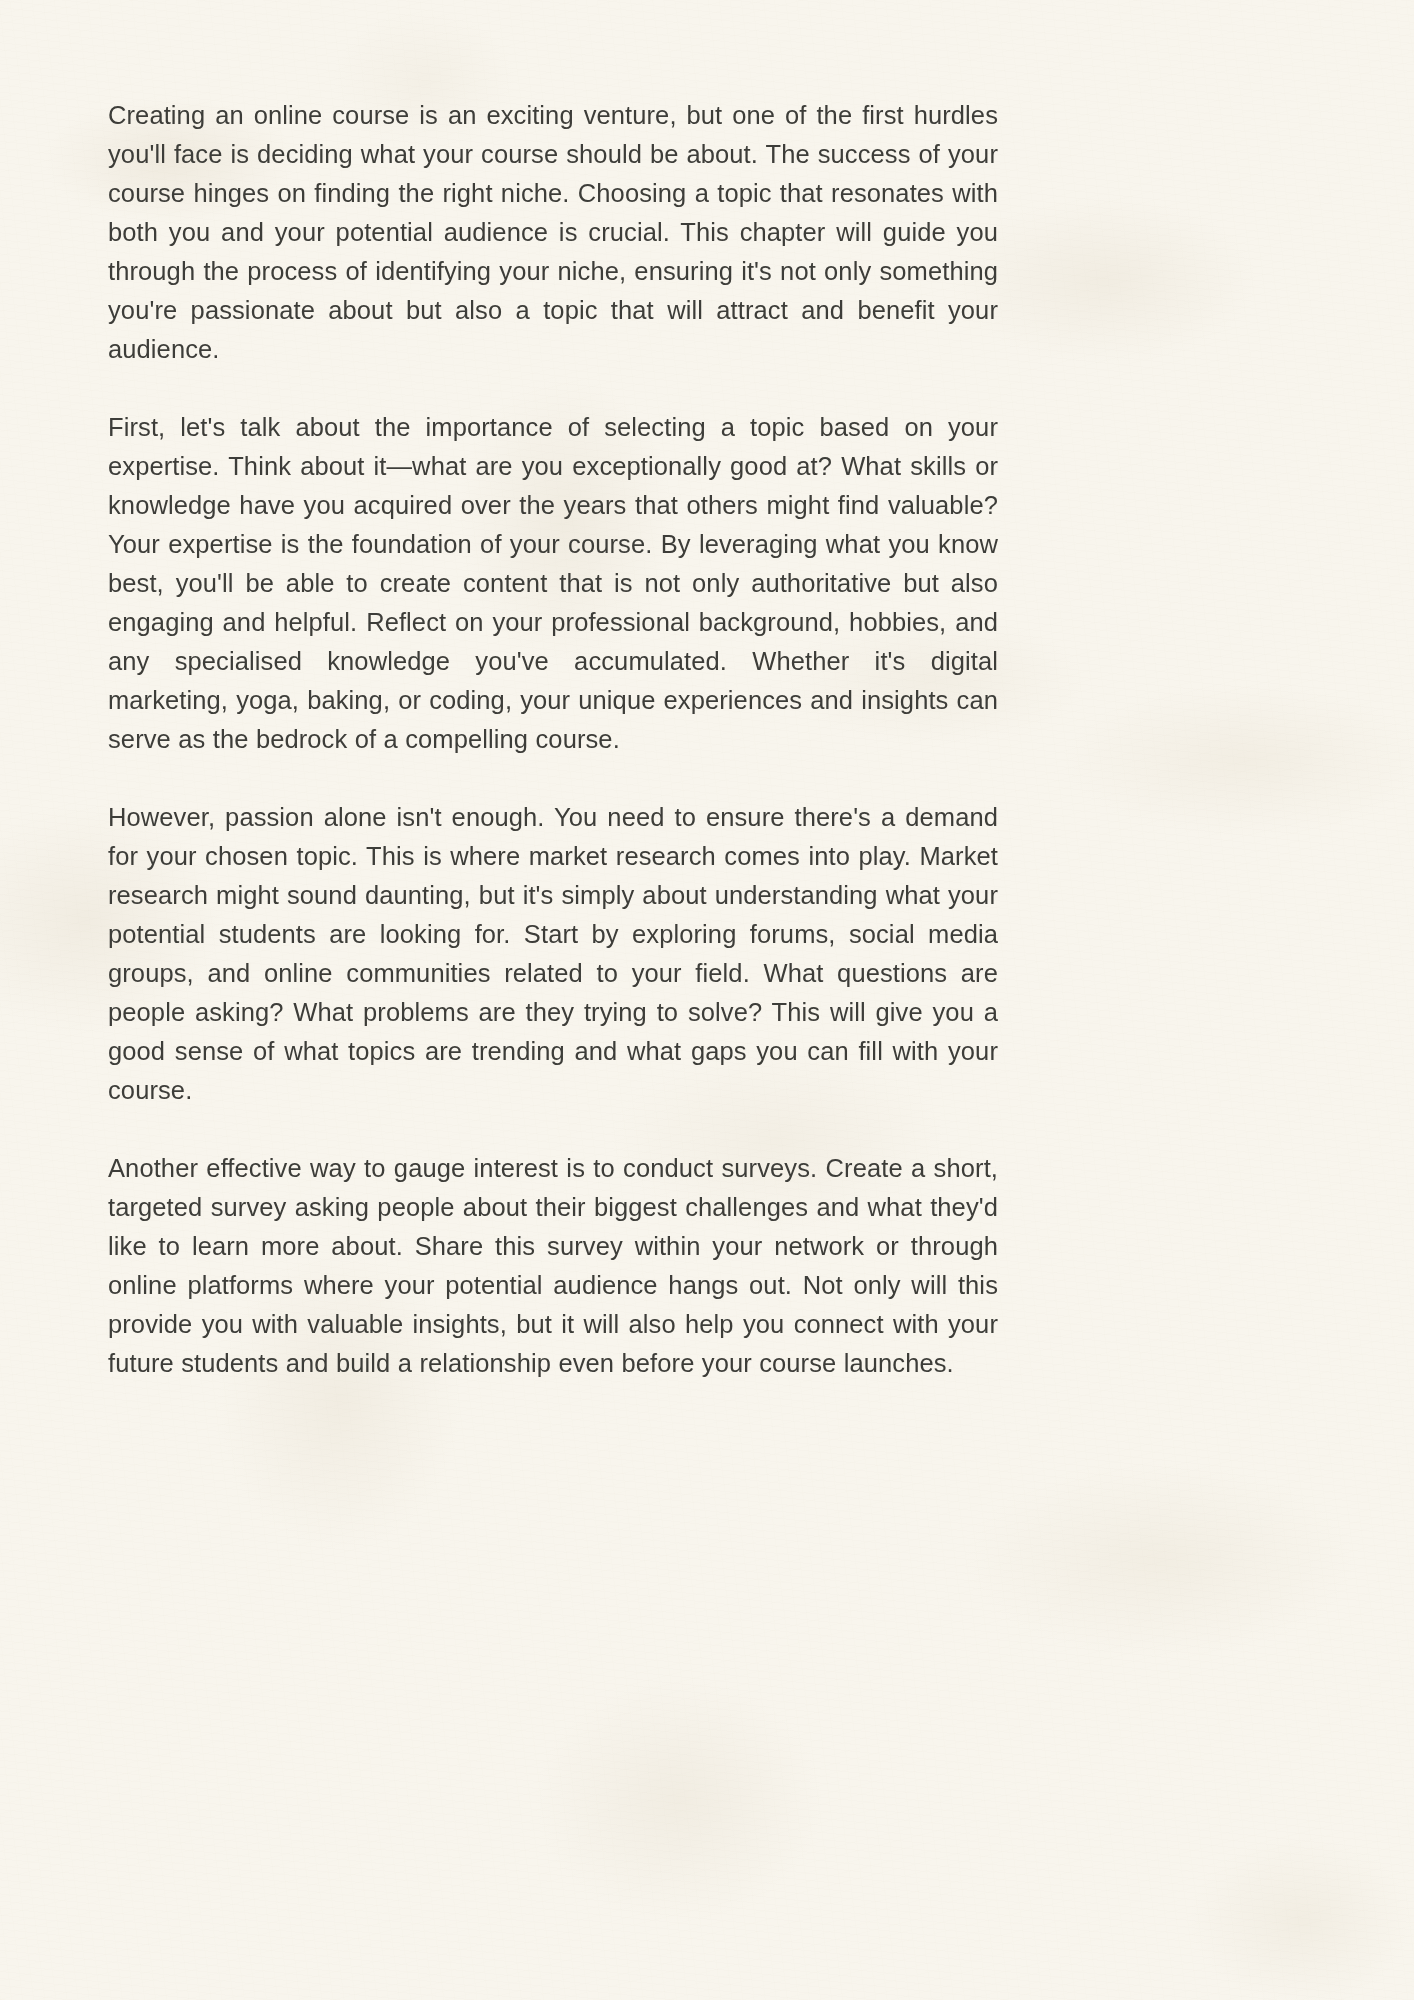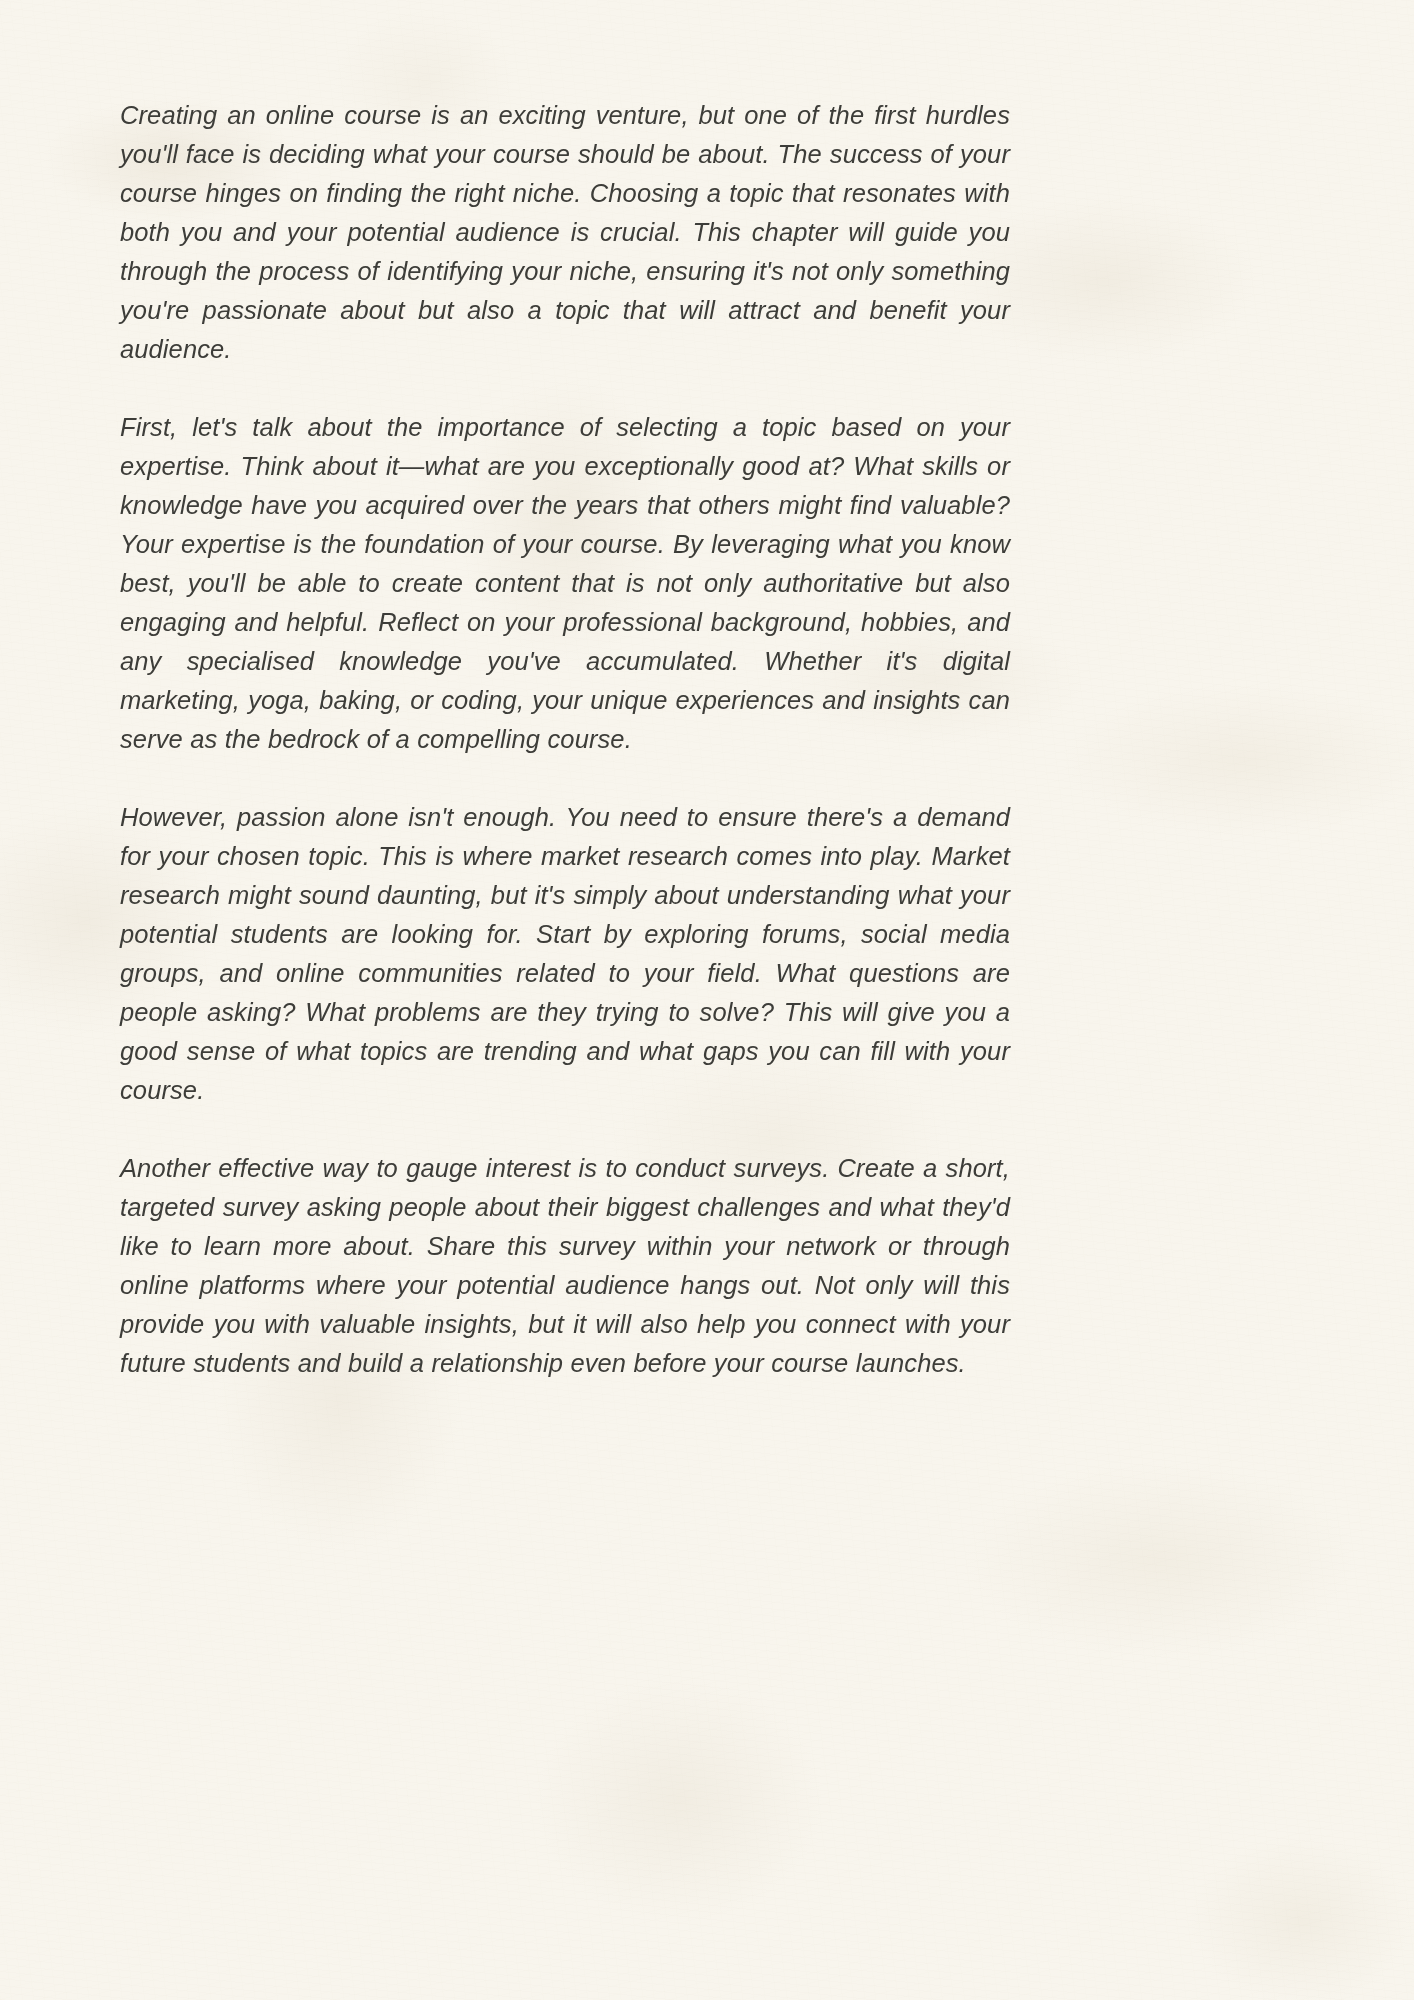--- a/index.html
+++ b/index.html
@@ -45,24 +45,23 @@
     pointer-events: none;
     opacity: 0.5;
     background-image:
       repeating-linear-gradient(  6deg, rgba(210,200,180,0.055) 0px, rgba(210,200,180,0.055) 1px, rgba(255,255,255,0) 1px, rgba(255,255,255,0) 7px),
       repeating-linear-gradient(-14deg, rgba(205,195,175,0.045) 0px, rgba(205,195,175,0.045) 1px, rgba(255,255,255,0) 1px, rgba(255,255,255,0) 9px),
       repeating-linear-gradient( 83deg, rgba(215,206,188,0.040) 0px, rgba(215,206,188,0.040) 1px, rgba(255,255,255,0) 1px, rgba(255,255,255,0) 11px);
   }
 
   .text-column {
     position: absolute;
-    left: 120px;
+    left: 108px;
     top: 96px;
     width: 890px;
-    font-style: italic;
   }
 
   .body-paragraph {
     margin: 0 0 39px 0;
     padding: 0;
     color: #3d3d39;
     font-size: 25.5px;
     line-height: 39px;
     text-align: justify;
     text-justify: inter-word;

